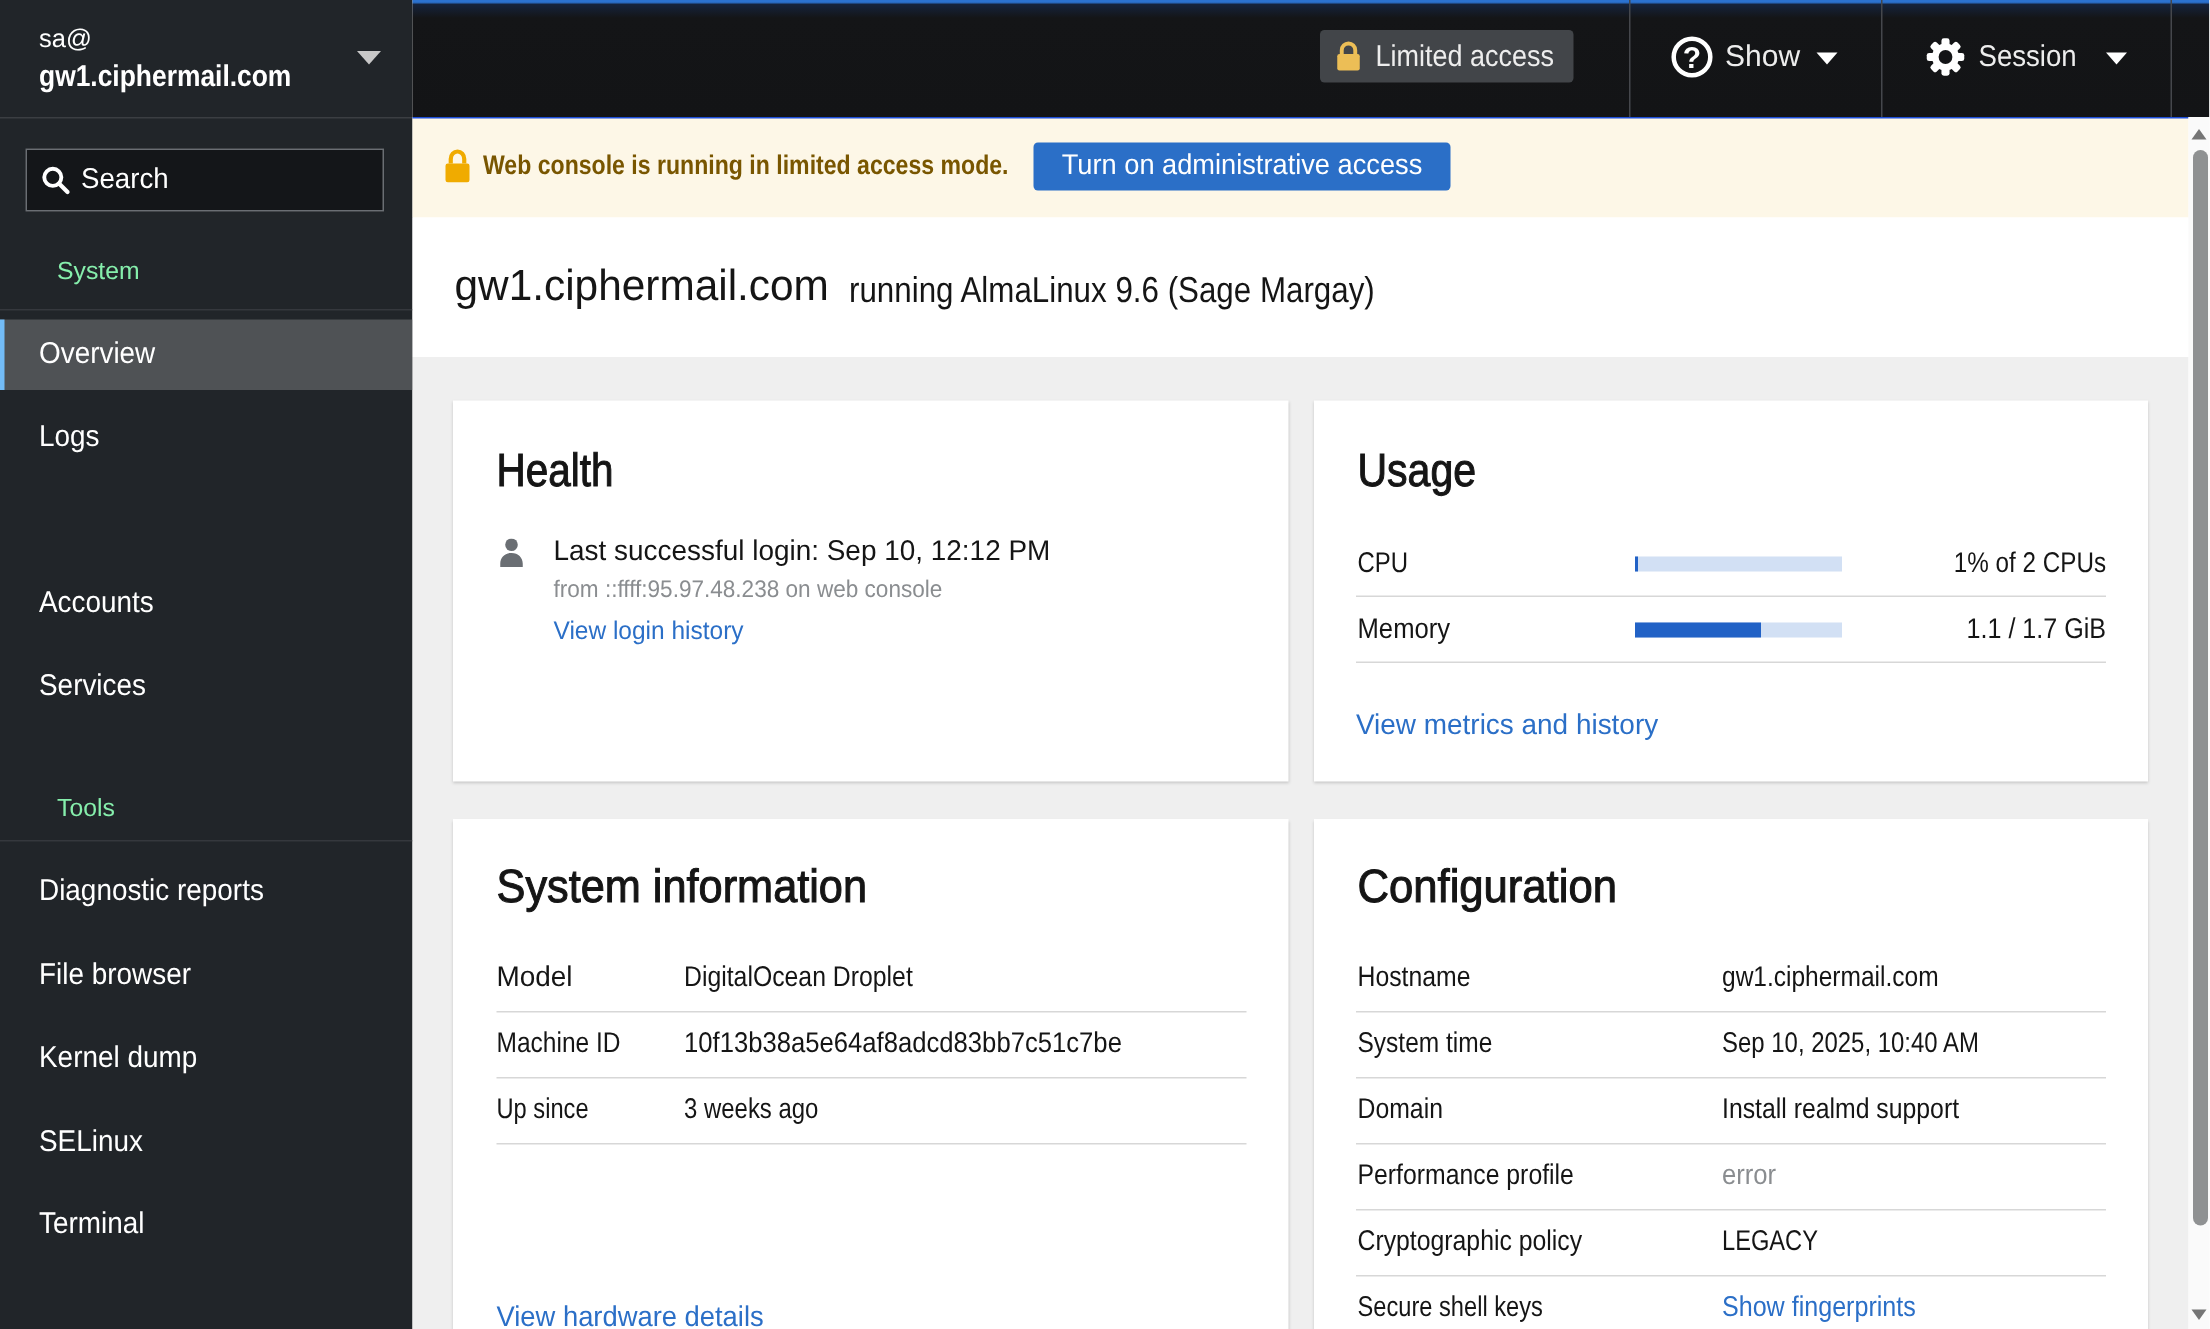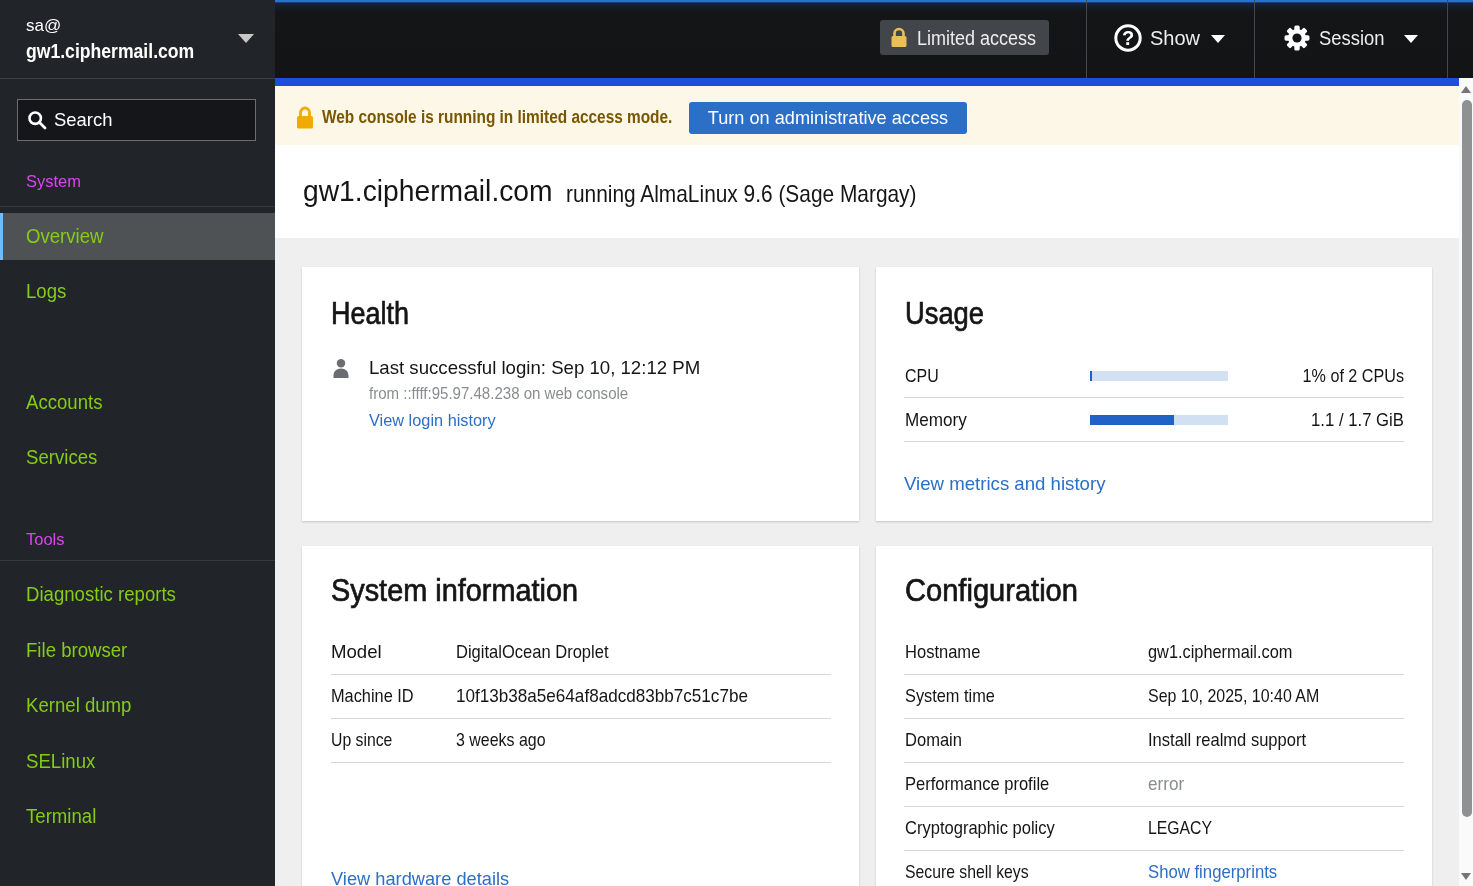--- a/index.html
+++ b/index.html
@@ -17,29 +17,29 @@
 .caret { position:absolute; width:0; height:0; border-left:7px solid transparent; border-right:7px solid transparent; border-top:8px solid #fff; }
 
 
 #sidebar { left:0; top:0; width:275px; height:886px; background:#212529; }
 #sb-head { left:0; top:0; width:275px; height:79px; border-bottom:1px solid #3b3e42; }
 #sb-user { left:26px; top:16px; color:#fff; font-size:17px; line-height:19px; }
 #sb-host { left:26px; top:40px; color:#fff; font-size:20px; font-weight:bold; line-height:22px; transform:scaleX(0.88); transform-origin:left center; }
 #sb-caret { left:238px; top:34px; border-left-width:8px; border-right-width:8px; border-top:9px solid #c8c8c8; }
 #searchbox { left:17px; top:99px; width:239px; height:42px; background:#141619; border:1px solid #6a6e73; }
 #search-label { left:54px; top:99px; line-height:42px; color:#fff; font-size:19px; position:absolute; transform:scaleX(0.97); transform-origin:left center; }
-.sb-section { position:absolute; left:26px; color:#d946ef; font-size:16.5px;text-align:center; }
+.sb-section { position:absolute; left:38px; color:#86efac; font-size:16.5px;text-align:center; }
 .sb-sep { position:absolute; left:0; width:275px; height:1px; background:#35383d; }
-.nav-item { position:absolute; left:0; width:275px; height:47px; color:#84cc16; font-size:20px; }
+.nav-item { position:absolute; left:0; width:275px; height:47px; color:#ffffff; font-size:20px; }
 .nav-item span { position:absolute; left:26px; top:0; line-height:47px; transform:scaleX(0.93); transform-origin:left center; white-space:nowrap; }
 #nav-current { background:#4f5255; border-left:3px solid #73bcf7; }
 #nav-current span { left:23px; }
 
 
-#banner { left:275px; top:78px; width:1184px; height:67px; background:#fdf7e7; border-top:8px solid #1d4ed8; }
+#banner { left:275px; top:78px; width:1184px; height:67px; background:#fdf7e7; border-top:1px solid #1d4ed8; }
 #banner-text { color:#795600; font-weight:bold; font-size:18px; line-height:21px; position:absolute; transform:scaleX(0.855); transform-origin:left center; white-space:nowrap; }
 #admin-btn { left:414px; top:16px; width:278px; height:32px; background:#2b6fc7; border-radius:3px; }
 #admin-btn div { width:278px; text-align:center; color:#fff; font-size:19px; line-height:32px; transform:scaleX(0.955); }
 
 
 #pagehead { left:275px; top:145px; width:1184px; height:93px; background:#fff; }
 #ph-title { left:28px; top:31px; font-size:29px; color:#151515; position:absolute; line-height:31px; transform:scaleX(0.974); transform-origin:left center; white-space:nowrap; }
 #ph-sub { left:291px; top:36px; font-size:24px; color:#151515; position:absolute; line-height:26px; transform:scaleX(0.87); transform-origin:left center; white-space:nowrap; }
 
 

